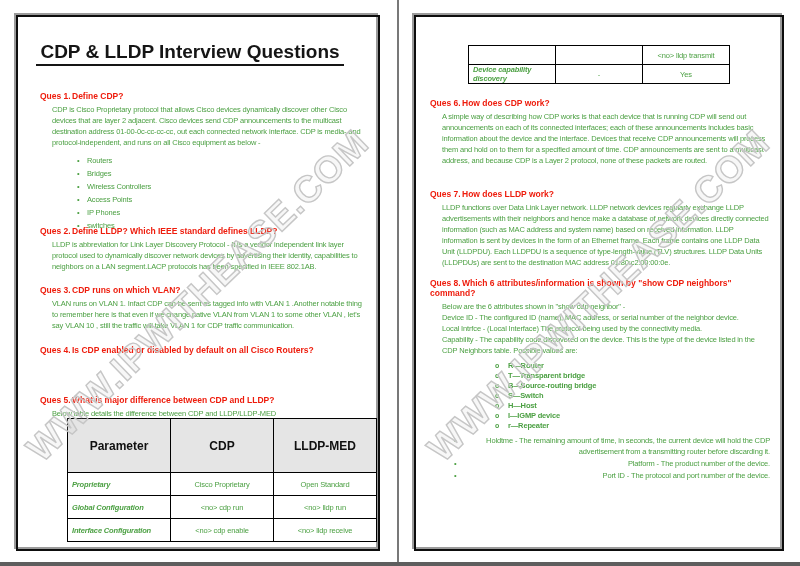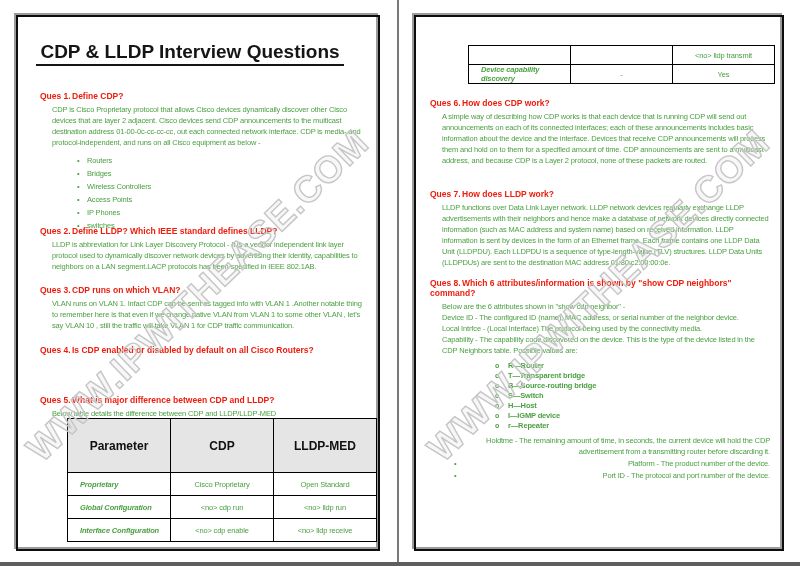--- a/index.html
+++ b/index.html
@@ -44,28 +44,28 @@
   .o-list{margin-top:5px;font-weight:bold;}
   .o-list li{margin-left:78px;line-height:10px;}
   .o-list li::before{content:"o";position:absolute;left:-13px;font-size:7px;}
   .d-list{margin-top:4px;}
   .d-list li{margin-left:35px;line-height:11px;margin-bottom:1px;text-align:right;}
   .d-list li::before{content:"\2022";position:absolute;left:-11px;}
 
   
   table{border-collapse:collapse;position:absolute;z-index:1;table-layout:fixed;}
   .cmp-table{top:401px;left:49px;width:310px;}
-  .cont-table{top:28px;left:52px;width:307px;}
+  .cont-table{top:28px;left:52px;width:262px;}
   th,td{border:1px solid #000;overflow:hidden;}
   th{background:#e5e5e5;color:#101010;font-size:12px;font-weight:bold;height:17px;
      text-align:center;padding:18px;}
   td{font-size:7.5px;color:#4ca043;letter-spacing:-0.15px;text-align:center;padding:0 3px;}
   .cmp-table td{height:22px;}
   .cont-table td{height:18px;}
-  td.param{font-weight:bold;font-style:italic;text-align:left;padding-left:12px;}
+  td.param{font-weight:bold;font-style:italic;text-align:left;padding-left:4px;}
 
   
   .p1-q1{top:74px;} .p1-q2{top:209px;} .p1-q3{top:268px;} .p1-q4{top:328px;} .p1-q5{top:378px;}
   
   .p2-q6{top:81px;} .p2-q7{top:172px;} .p2-q8{top:261px;}
 </style>
 </head>
 <body>
 
 <div class="viewer">

